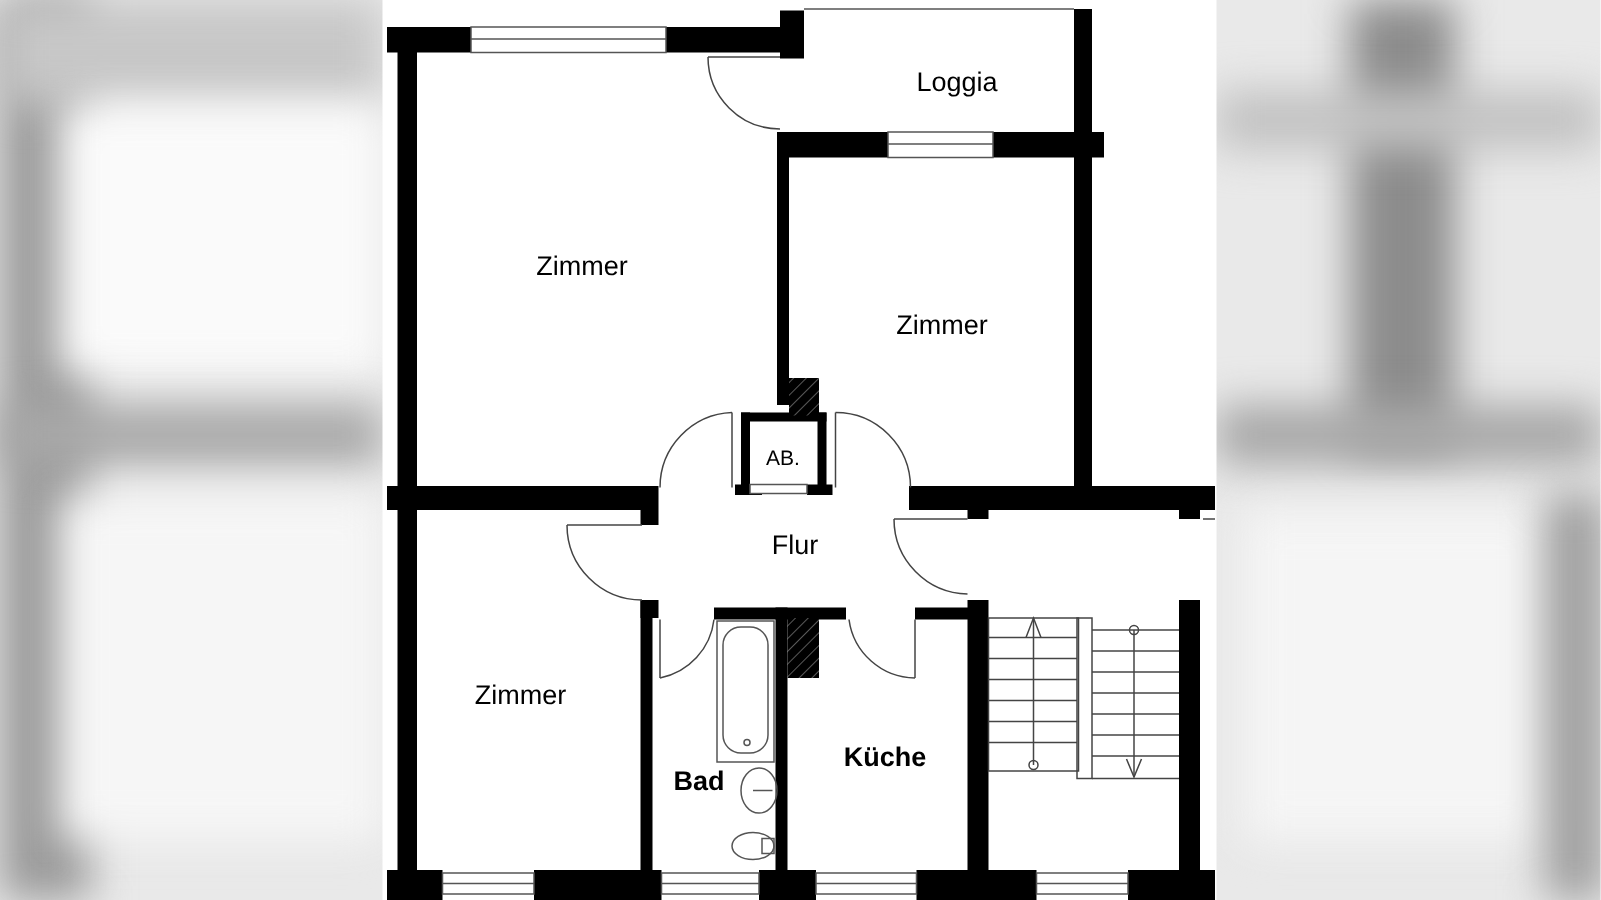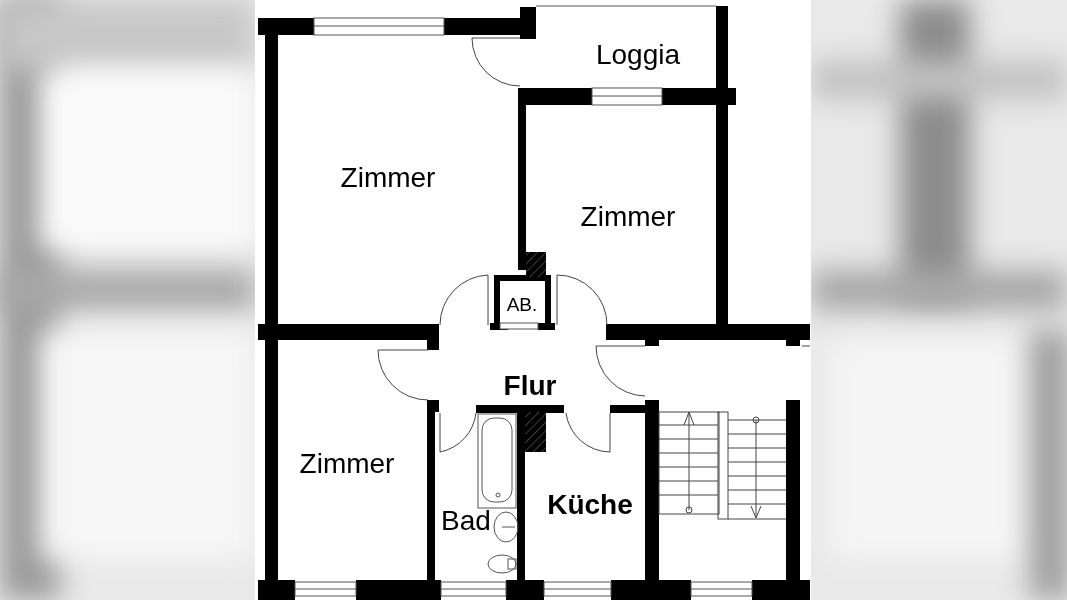--- a/index.html
+++ b/index.html
@@ -1,22 +1,22 @@
 <!DOCTYPE html>
 <html><head>
 <meta charset="utf-8">
 <style>
   html, body { margin:0; padding:0; }
   body { width:1067px; height:600px; overflow:hidden; position:relative; background:#e9e9e9; font-family:"Liberation Sans", sans-serif; }
   .bg { position:absolute; inset:0; overflow:hidden; }
   .bg .blur { position:absolute; filter:blur(14px); }
   .plan { position:absolute; left:255px; top:0; width:556px; height:600px; background:#fff; }
   svg { display:block; }
-  .lbl { position:absolute; color:#000; font-size:28px; white-space:nowrap; transform:translate(-50%,-50%); }
-  .lbl.small { font-size:19px; }
+  .lbl { position:absolute; color:#000; font-size:18px; white-space:nowrap; transform:translate(-50%,-50%); }
+  .lbl.small { font-size:14px; }
 </style>
 </head>
 <body>
 
 <div class="bg">
   <div class="blur" style="left:0;top:0;width:60px;height:600px;background:#9a9a9a;"></div>
   <div class="blur" style="left:0;top:0;width:255px;height:70px;background:#c7c7c7;"></div>
   <div class="blur" style="left:40px;top:70px;width:215px;height:180px;background:#fafafa;"></div>
   <div class="blur" style="left:0;top:270px;width:255px;height:40px;background:#a8a8a8;"></div>
   <div class="blur" style="left:40px;top:330px;width:215px;height:230px;background:#f6f6f6;"></div>
@@ -153,17 +153,17 @@
       <line x1="502" y1="527" x2="515" y2="527"></line>
       <ellipse cx="502" cy="564" rx="14" ry="9"></ellipse>
       <rect x="508" y="559" width="8" height="10"></rect>
     </g>
   </svg>
 
   <div class="lbl" style="left:383px;top:55px;">Loggia</div>
   <div class="lbl" style="left:133px;top:178px;">Zimmer</div>
   <div class="lbl" style="left:373px;top:217px;">Zimmer</div>
   <div class="lbl small" style="left:267px;top:305px;">AB.</div>
-  <div class="lbl" style="left:275px;top:386px;font-weight:bold;">Flur</div>
+  <div class="lbl" style="left:275px;top:364px;">Flur</div>
   <div class="lbl" style="left:92px;top:464px;">Zimmer</div>
-  <div class="lbl" style="left:211px;top:521px;">Bad</div>
+  <div class="lbl" style="left:211px;top:521px;font-weight:bold;">Bad</div>
   <div class="lbl" style="left:335px;top:505px;font-weight:bold;">Küche</div>
 </div>
 
 </body></html>

